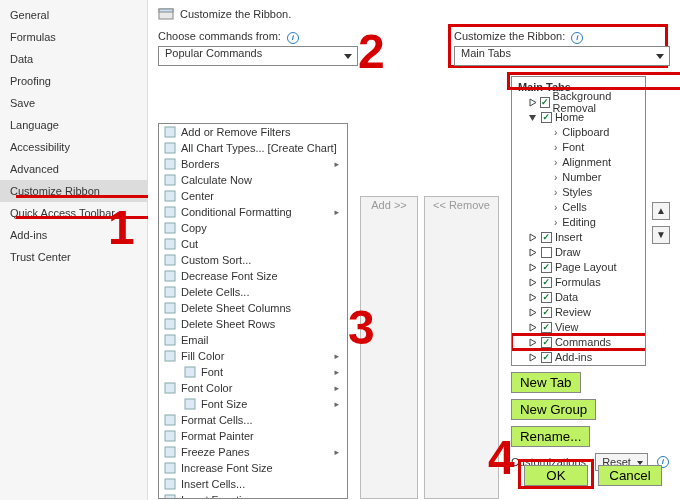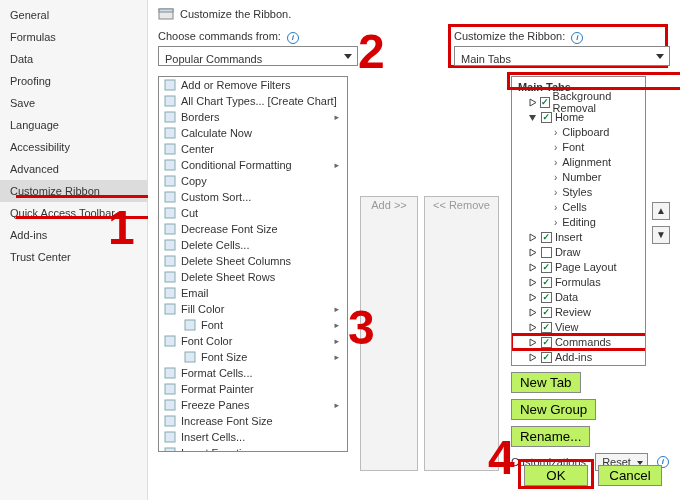--- a/index.html
+++ b/index.html
@@ -8,24 +8,24 @@
   .left-nav { width: 148px; background: #f6f6f6; border-right: 1px solid #ddd; padding-top: 4px; }
   .nav-item { padding: 5px 10px; cursor: pointer; }
   .nav-item.selected { background: #dcdcdc; }
   .main { flex: 1; padding: 6px 10px 0 10px; position: relative; }
   .header { display: flex; align-items: center; gap: 6px; margin-bottom: 8px; }
   .header-icon { width: 16px; height: 16px; display: inline-flex; align-items: center; justify-content: center; }
   .row { display: flex; gap: 16px; }
   .col { flex: 1; display: flex; flex-direction: column; }
   .label { margin-bottom: 2px; }
   .info-icon { display: inline-flex; width: 12px; height: 12px; border: 1px solid #2a7cc7; border-radius: 50%; color: #2a7cc7; font-size: 8px; align-items: center; justify-content: center; margin-left: 3px; font-style: italic; font-weight: bold; }
-  .select { position: relative; border: 1px solid #888; background: #fff; height: 20px; display: flex; align-items: flex-end; padding: 0 18px 0 6px; cursor: pointer; }
+  .select { position: relative; border: 1px solid #888; background: #fff; height: 20px; display: flex; align-items: flex-start; padding: 0 18px 0 6px; cursor: pointer; }
   .select::after { content: ""; position: absolute; right: 5px; top: 7px; border-left: 4px solid transparent; border-right: 4px solid transparent; border-top: 5px solid #333; }
   .lists { display: flex; gap: 8px; margin-top: 10px; }
-  .cmd-list-wrap { width: 190px; }
+  .cmd-list-wrap { width: 190px; margin-top: 47px; }
   .cmd-list { border: 1px solid #888; height: 376px; overflow: hidden; background: #fff; }
   .cmd-item { display: flex; align-items: center; padding: 1px 4px; gap: 4px; white-space: nowrap; }
   .cmd-item .micon { width: 14px; height: 14px; display: inline-flex; align-items: center; justify-content: center; font-size: 10px; color: #555; flex-shrink: 0; }
   .cmd-item.sub { padding-left: 24px; }
   .cmd-arrow { margin-left: auto; font-size: 9px; color: #666; padding-right: 4px; }
   .middle-btns { display: flex; flex-direction: row; gap: 6px; justify-content: center; padding: 0 4px; margin-top: 120px; }
   .mbtn { border: 1px solid #bbb; background: #f3f3f3; padding: 2px 8px; color: #999; min-width: 58px; text-align: center; }
   .tree-wrap { flex: 1; min-width: 0; }
   .tree-scroll-wrap { display: flex; }
   .tree { border: 1px solid #888; height: 290px; overflow: hidden; background: #fff; flex: 1; padding: 2px; }
@@ -167,29 +167,29 @@
                 </svg>
               </span>
               <span>Copy</span>
             </div>
             <div class="cmd-item">
               <span class="micon">
                 <svg width="12" height="12">
                   <rect x="1" y="1" width="10" height="10" fill="#dde9f5" stroke="#8aa"></rect>
                 </svg>
               </span>
+              <span>Cut</span>
+            </div>
+            <div class="cmd-item">
+              <span class="micon">
+                <svg width="12" height="12">
+                  <rect x="1" y="1" width="10" height="10" fill="#dde9f5" stroke="#8aa"></rect>
+                </svg>
+              </span>
               <span>Custom Sort...</span>
-            </div>
-            <div class="cmd-item">
-              <span class="micon">
-                <svg width="12" height="12">
-                  <rect x="1" y="1" width="10" height="10" fill="#dde9f5" stroke="#8aa"></rect>
-                </svg>
-              </span>
-              <span>Cut</span>
             </div>
             <div class="cmd-item">
               <span class="micon">
                 <svg width="12" height="12">
                   <rect x="1" y="1" width="10" height="10" fill="#dde9f5" stroke="#8aa"></rect>
                 </svg>
               </span>
               <span>Decrease Font Size</span>
             </div>
             <div class="cmd-item">

